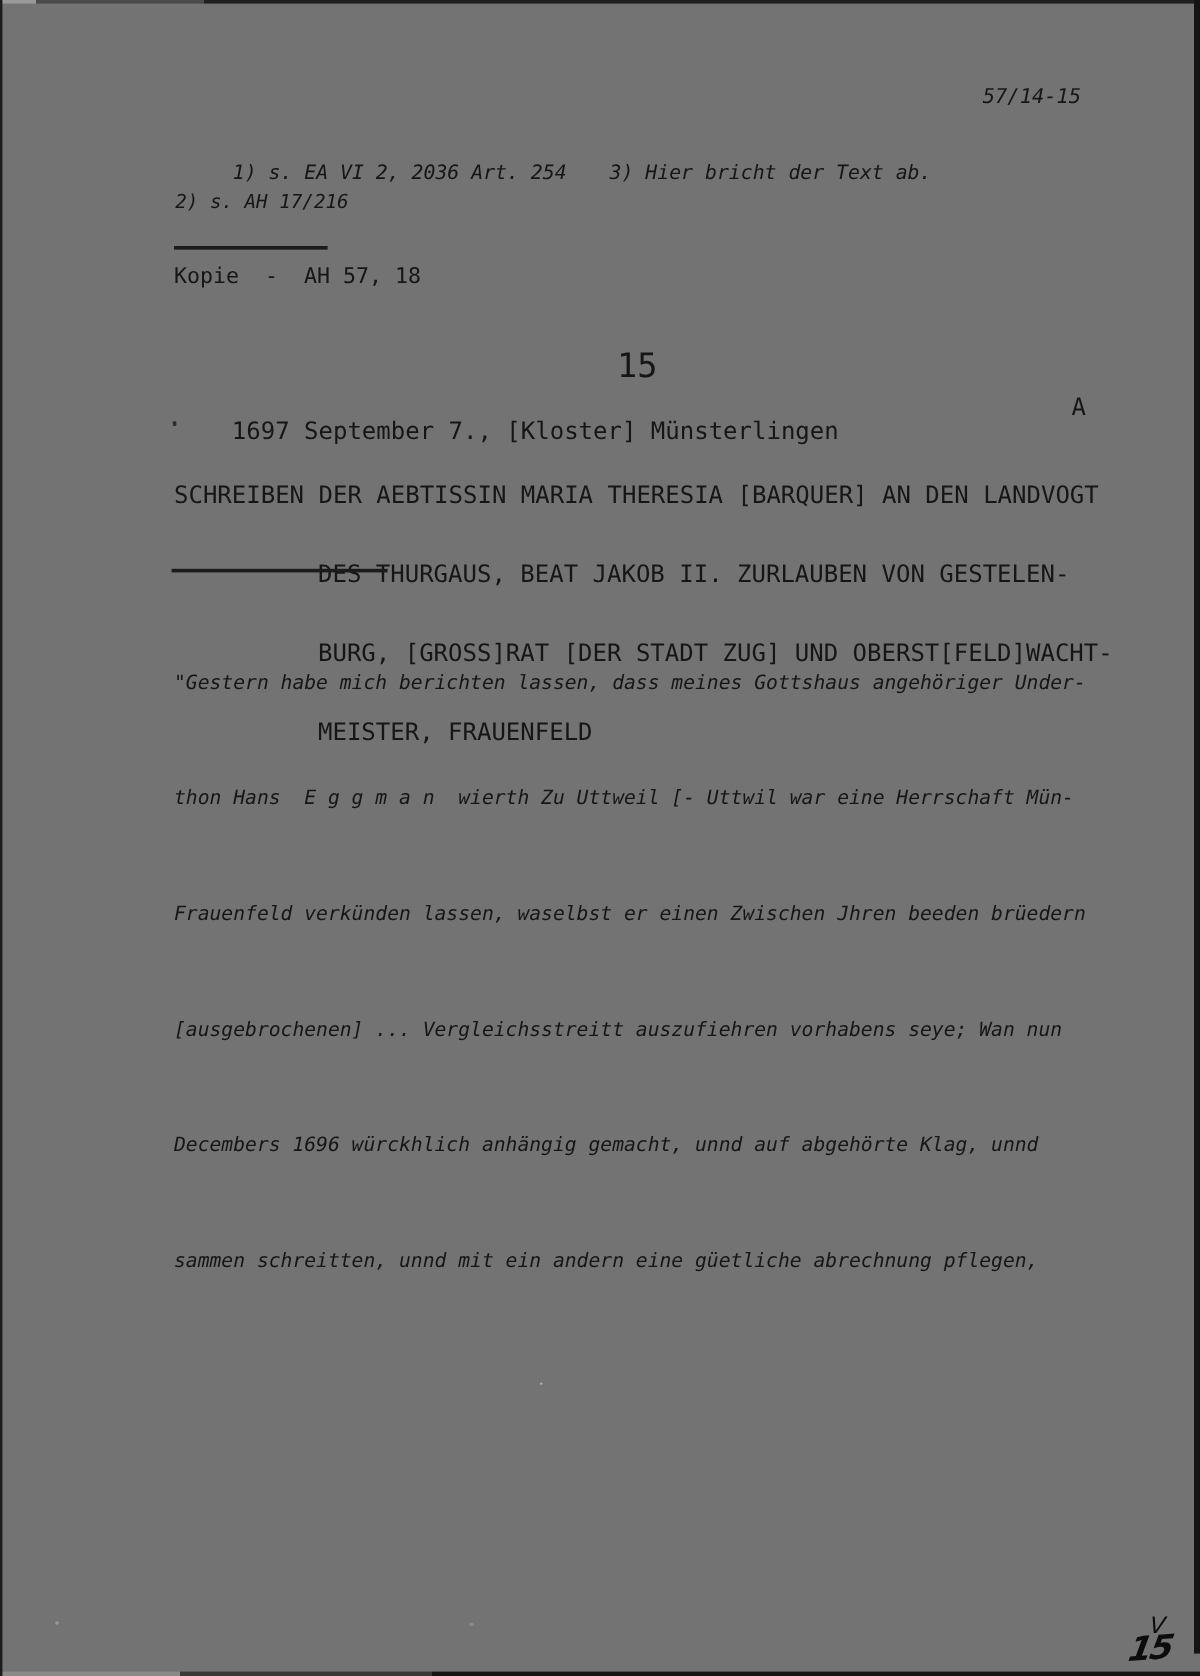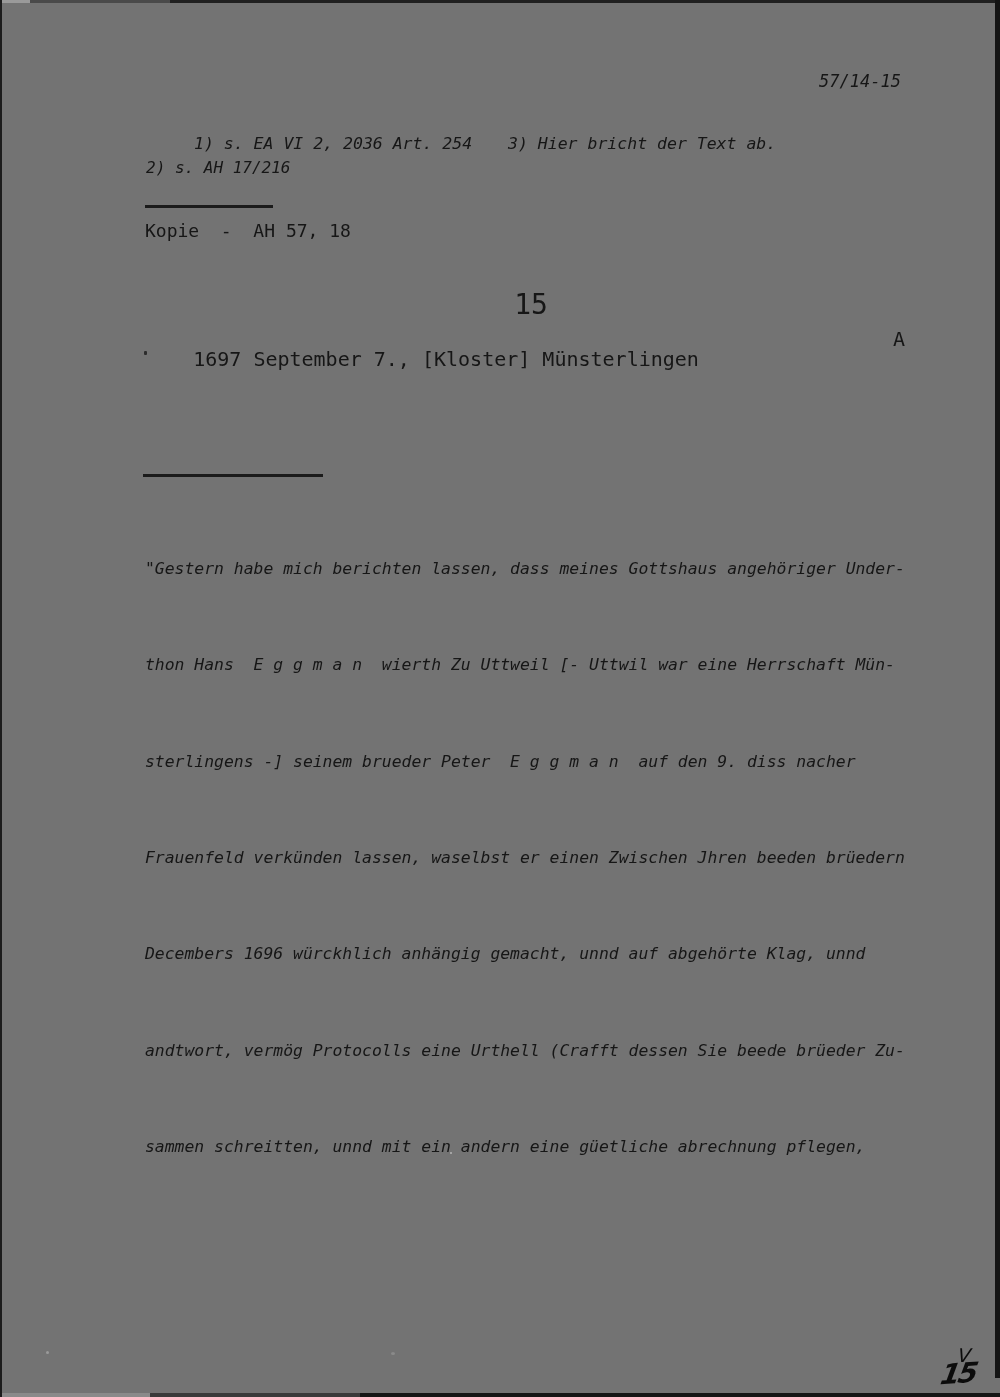--- a/index.html
+++ b/index.html
@@ -74,30 +74,35 @@
 
   <div class="txt doc-number">15</div>
 
   <div class="txt date-row">
     <span>1697 September 7., [Kloster] Münsterlingen</span>
     <span class="version-letter">A</span>
   </div>
 
   <div class="stray-dot"></div>
 
+  <div class="txt heading">
+    <div class="heading-line">SCHREIBEN DER AEBTISSIN MARIA THERESIA [BARQUER] AN DEN LANDVOGT</div>
+    <div class="heading-line indent">DES THURGAUS, BEAT JAKOB II. ZURLAUBEN VON GESTELEN-</div>
+    <div class="heading-line indent">BURG, [GROSS]RAT [DER STADT ZUG] UND OBERST[FELD]WACHT-</div>
+    <div class="heading-line indent">MEISTER, FRAUENFELD</div>
+  </div>
 
   <div class="rule2"></div>
 
   <div class="txt body-block">
     <div class="body-line">"Gestern habe mich berichten lassen, dass meines Gottshaus angehöriger Under-</div>
     <div class="body-line">thon Hans  E g g m a n  wierth Zu Uttweil [- Uttwil war eine Herrschaft Mün-</div>
-    <div class="body-line">sterlingens -] seinem brueder Peter  E g g m a n  auf den 9. diss nacher</div>
     <div class="body-line">Frauenfeld verkünden lassen, waselbst er einen Zwischen Jhren beeden brüedern</div>
+    <div class="body-line">[ausgebrochenen] ... Vergleichsstreitt auszufiehren vorhabens seye; Wan nun</div>
     <div class="body-line">Decembers 1696 würckhlich anhängig gemacht, unnd auf abgehörte Klag, unnd</div>
-    <div class="body-line">andtwort, vermög Protocolls eine Urthell (Crafft dessen Sie beede brüeder Zu-</div>
     <div class="body-line">sammen schreitten, unnd mit ein andern eine güetliche abrechnung pflegen,</div>
     
     
     
     
     
     
     
     
     

